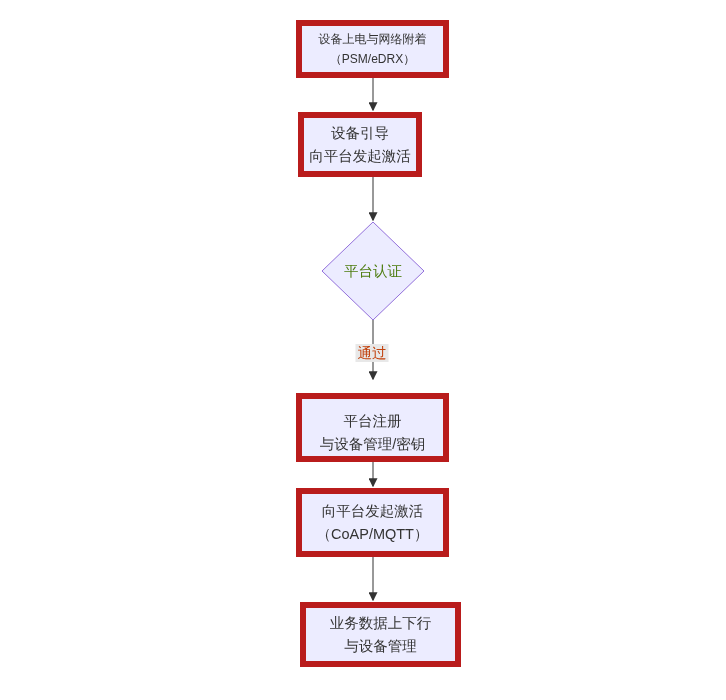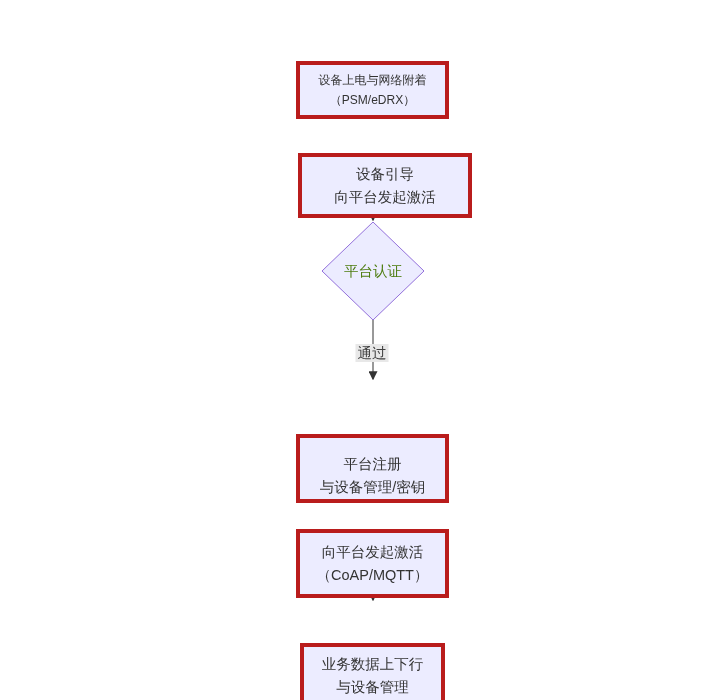--- a/index.html
+++ b/index.html
@@ -28,48 +28,47 @@
   }
   .edges-layer polygon.diamond {
     fill: #ECECFF;
     stroke: #9370DB;
     stroke-width: 1;
   }
   .node {
     position: absolute;
     box-sizing: border-box;
     background: #ECECFF;
-    border: 4px solid #b91c1c;
+    border: 6px solid #b91c1c;
     color: #333333;
     display: flex;
     flex-direction: column;
     align-items: center;
     justify-content: center;
     text-align: center;
     font-size: 14.5px;
     line-height: 23px;
-    margin-top: 41px;
   }
   .node.small-text {
     font-size: 12px;
     line-height: 20px;
   }
   .diamond-label {
     position: absolute;
     color: #4d7c0f;
     font-size: 14.5px;
     text-align: center;
     transform: translate(-50%, -50%);
     white-space: nowrap;
   }
   .edge-label {
     position: absolute;
     transform: translate(-50%, -50%);
     background: #e8e8e8;
-    color: #404040;
+    color: #c2410c;
     font-size: 14.5px;
     line-height: 18px;
     padding: 0 2px;
     white-space: nowrap;
   }
 </style>
 </head>
 <body>
 
 <div class="canvas">
@@ -88,37 +87,37 @@
     <line x1="373" y1="557" x2="373" y2="600" marker-end="url(#arrowhead)" stroke="#333333"></line>
 
     <polygon class="diamond" points="373,222 424,271 373,320 322,271" fill="#ECECFF"></polygon>
   </svg>
 
   <div class="node small-text" style="left:296px; top:20px; width:153px; height:58px;">
     <span>设备上电与网络附着</span>
     <span>（PSM/eDRX）</span>
   </div>
 
-  <div class="node" style="left:298px; top:112px; width:174px; height:65px;">
+  <div class="node" style="left:298px; top:112px; width:124px; height:65px;">
     <span>设备引导</span>
     <span>向平台发起激活</span>
   </div>
 
   <div class="diamond-label" style="left:373px; top:271px;">平台认证</div>
 
   <div class="edge-label" style="left: 372px; top: 353px; background: rgb(232, 232, 232);">通过</div>
 
   <div class="node" style="left:296px; top:393px; width:153px; height:69px;justify-content:flex-end;">
     <span>平台注册</span>
     <span>与设备管理/密钥</span>
   </div>
 
   <div class="node" style="left:296px; top:488px; width:153px; height:69px;">
     <span>向平台发起激活</span>
     <span>（CoAP/MQTT）</span>
   </div>
 
-  <div class="node" style="left:300px; top:602px; width:145px; height:65px;">
+  <div class="node" style="left:300px; top:602px; width:161px; height:65px;">
     <span>业务数据上下行</span>
     <span>与设备管理</span>
   </div>
 
 </div>
 
 </body></html>

